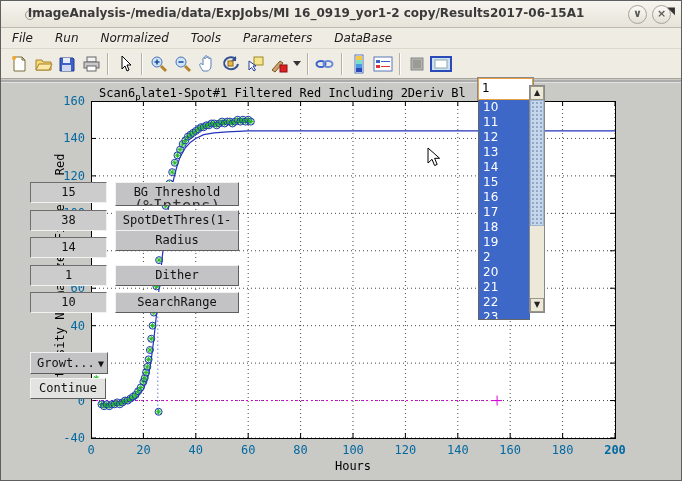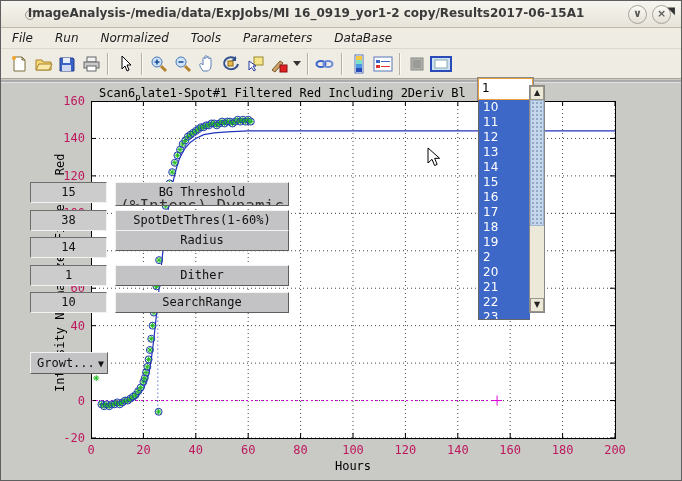--- a/index.html
+++ b/index.html
@@ -29,36 +29,36 @@
            border-bottom:1px solid #A8A49A;display:flex;align-items:center;padding-left:6px;box-sizing:border-box;}
   .tool{width:24px;height:22px;display:flex;align-items:center;justify-content:center;flex:0 0 auto;}
   .tsep{width:1px;height:22px;background:#B5B1A6;border-right:1px solid #FBFAF6;margin:0 4px;flex:0 0 auto;}
   #fig-divider{position:absolute;left:0;top:79px;width:100%;height:2px;background:#ABABAB;border-bottom:1px solid #E2E2E0;}
   
   #figure{position:absolute;left:0;top:82px;width:100%;height:397px;background:#C9C9C6;}
   #plotbox{position:absolute;left:90px;top:18px;width:525px;height:338px;background:#fff;}
   #plot-title{position:absolute;left:98px;top:3px;font:12px "DejaVu Sans Mono",monospace;color:#000;
               white-space:nowrap;z-index:2;}
   #plot-title sub{font-size:9px;}
-  .tick-label{position:absolute;font:12px "DejaVu Sans Mono",monospace;color:#be185d;z-index:1;}
+  .tick-label{position:absolute;font:12px "DejaVu Sans Mono",monospace;color:#0369a1;z-index:1;}
   .xtick{width:34px;text-align:center;top:360px;}
   .ytick{width:30px;text-align:right;left:54px;}
   #xlabel{position:absolute;left:322px;top:376px;width:60px;text-align:center;
           font:12px "DejaVu Sans Mono",monospace;}
   #ylabel{position:absolute;left:52px;top:30px;height:320px;width:15px;writing-mode:vertical-rl;
           transform:rotate(180deg);text-align:center;font:12px "DejaVu Sans Mono",monospace;z-index:1;}
   
   .uic{position:absolute;box-sizing:border-box;z-index:5;
        font:12px "DejaVu Sans Mono",monospace;color:#111;}
   .raised{border-top:1px solid #F2F2F0;border-left:1px solid #F2F2F0;
           border-bottom:1px solid #5E5E5E;border-right:1px solid #5E5E5E;background:#C3C3C5;}
   .sunken{border-top:1px solid #6E6E6E;border-left:1px solid #6E6E6E;
           border-bottom:1px solid #F2F2F0;border-right:1px solid #F2F2F0;background:#CCCCCC;}
   .efield{left:29px;width:77px;height:21px;text-align:center;line-height:19px;}
-  .ubtn{left:114px;width:174px;height:21px;text-align:center;line-height:19px;overflow:hidden;}
+  .ubtn{left:114px;width:124px;height:21px;text-align:center;line-height:19px;overflow:hidden;}
   #btn-bg{height:24px;line-height:13px;padding-top:3px;}
   #btn-bg .sub{display:block;font-size:16px;color:#333;}
   #growth-popup{left:29px;top:269px;width:78px;height:22px;line-height:20px;padding-left:6px;text-align:left;}
   #growth-popup .caret{position:absolute;right:3px;top:1px;font-size:10px;color:#111;}
   #continue-btn{left:29px;top:295px;width:76px;height:21px;background:#E3E3E1;text-align:center;line-height:19px;}
   
   #dropdown{position:absolute;left:477px;top:-5px;z-index:6;}
   #dd-selected{position:absolute;left:0;top:0;width:50px;height:20px;background:#FFFFFF;
                border:1px solid #E89F3E;outline:1px solid #8a8a8a;
                font:12px "DejaVu Sans",sans-serif;color:#000;padding-left:3px;line-height:19px;}
@@ -443,20 +443,21 @@
     <div class="uic sunken efield" style="top:182px">1</div>
     <div class="uic sunken efield" style="top:209px">10</div>
 
     <div class="uic raised ubtn" id="btn-bg" style="top:99px"><span>BG Threshold</span><span class="sub">(%Intens) Dynamic</span></div>
     <div class="uic raised ubtn" style="top:127px">SpotDetThres(1-60%)</div>
     <div class="uic raised ubtn" style="top:147px">Radius</div>
     <div class="uic raised ubtn" style="top:182px">Dither</div>
     <div class="uic raised ubtn" style="top:209px">SearchRange</div>
 
     <div class="uic raised" id="growth-popup"><span>Growt...</span><span class="caret">▼</span></div>
+    <div class="uic raised" id="continue-btn">Continue</div>
 
     <div id="dropdown">
       <div id="dd-selected">1</div>
       <div id="dd-list">
           <div class="dd-item">10</div>
           <div class="dd-item">11</div>
           <div class="dd-item">12</div>
           <div class="dd-item">13</div>
           <div class="dd-item">14</div>
           <div class="dd-item">15</div>
@@ -486,22 +487,22 @@
   <div class="tick-label xtick" style="left: 73px;">0</div>
       <div class="tick-label xtick" style="left: 125.4px;">20</div>
       <div class="tick-label xtick" style="left: 177.8px;">40</div>
       <div class="tick-label xtick" style="left: 230.2px;">60</div>
       <div class="tick-label xtick" style="left: 282.6px;">80</div>
       <div class="tick-label xtick" style="left: 335px;">100</div>
       <div class="tick-label xtick" style="left: 387.4px;">120</div>
       <div class="tick-label xtick" style="left: 439.8px;">140</div>
       <div class="tick-label xtick" style="left: 492.2px;">160</div>
       <div class="tick-label xtick" style="left: 544.6px;">180</div>
-      <div class="tick-label xtick" style="left: 597px;">200</div>
-      <div class="tick-label ytick" style="top: 348px;">-20</div>
+      <div class="tick-label xtick" style="left: 597px; font-weight: bold;">200</div>
+      <div class="tick-label ytick" style="top: 348px;">-40</div>
       <div class="tick-label ytick" style="top: 310.556px;">0</div>
       <div class="tick-label ytick" style="top: 273.111px;">20</div>
       <div class="tick-label ytick" style="top: 235.667px;">40</div>
       <div class="tick-label ytick" style="top: 198.222px;">60</div>
       <div class="tick-label ytick" style="top: 160.778px;">80</div>
       <div class="tick-label ytick" style="top: 123.333px;">100</div>
       <div class="tick-label ytick" style="top: 85.8889px;">120</div>
       <div class="tick-label ytick" style="top: 48.4444px;">140</div>
       <div class="tick-label ytick" style="top: 11px;">160</div>
     </div>

